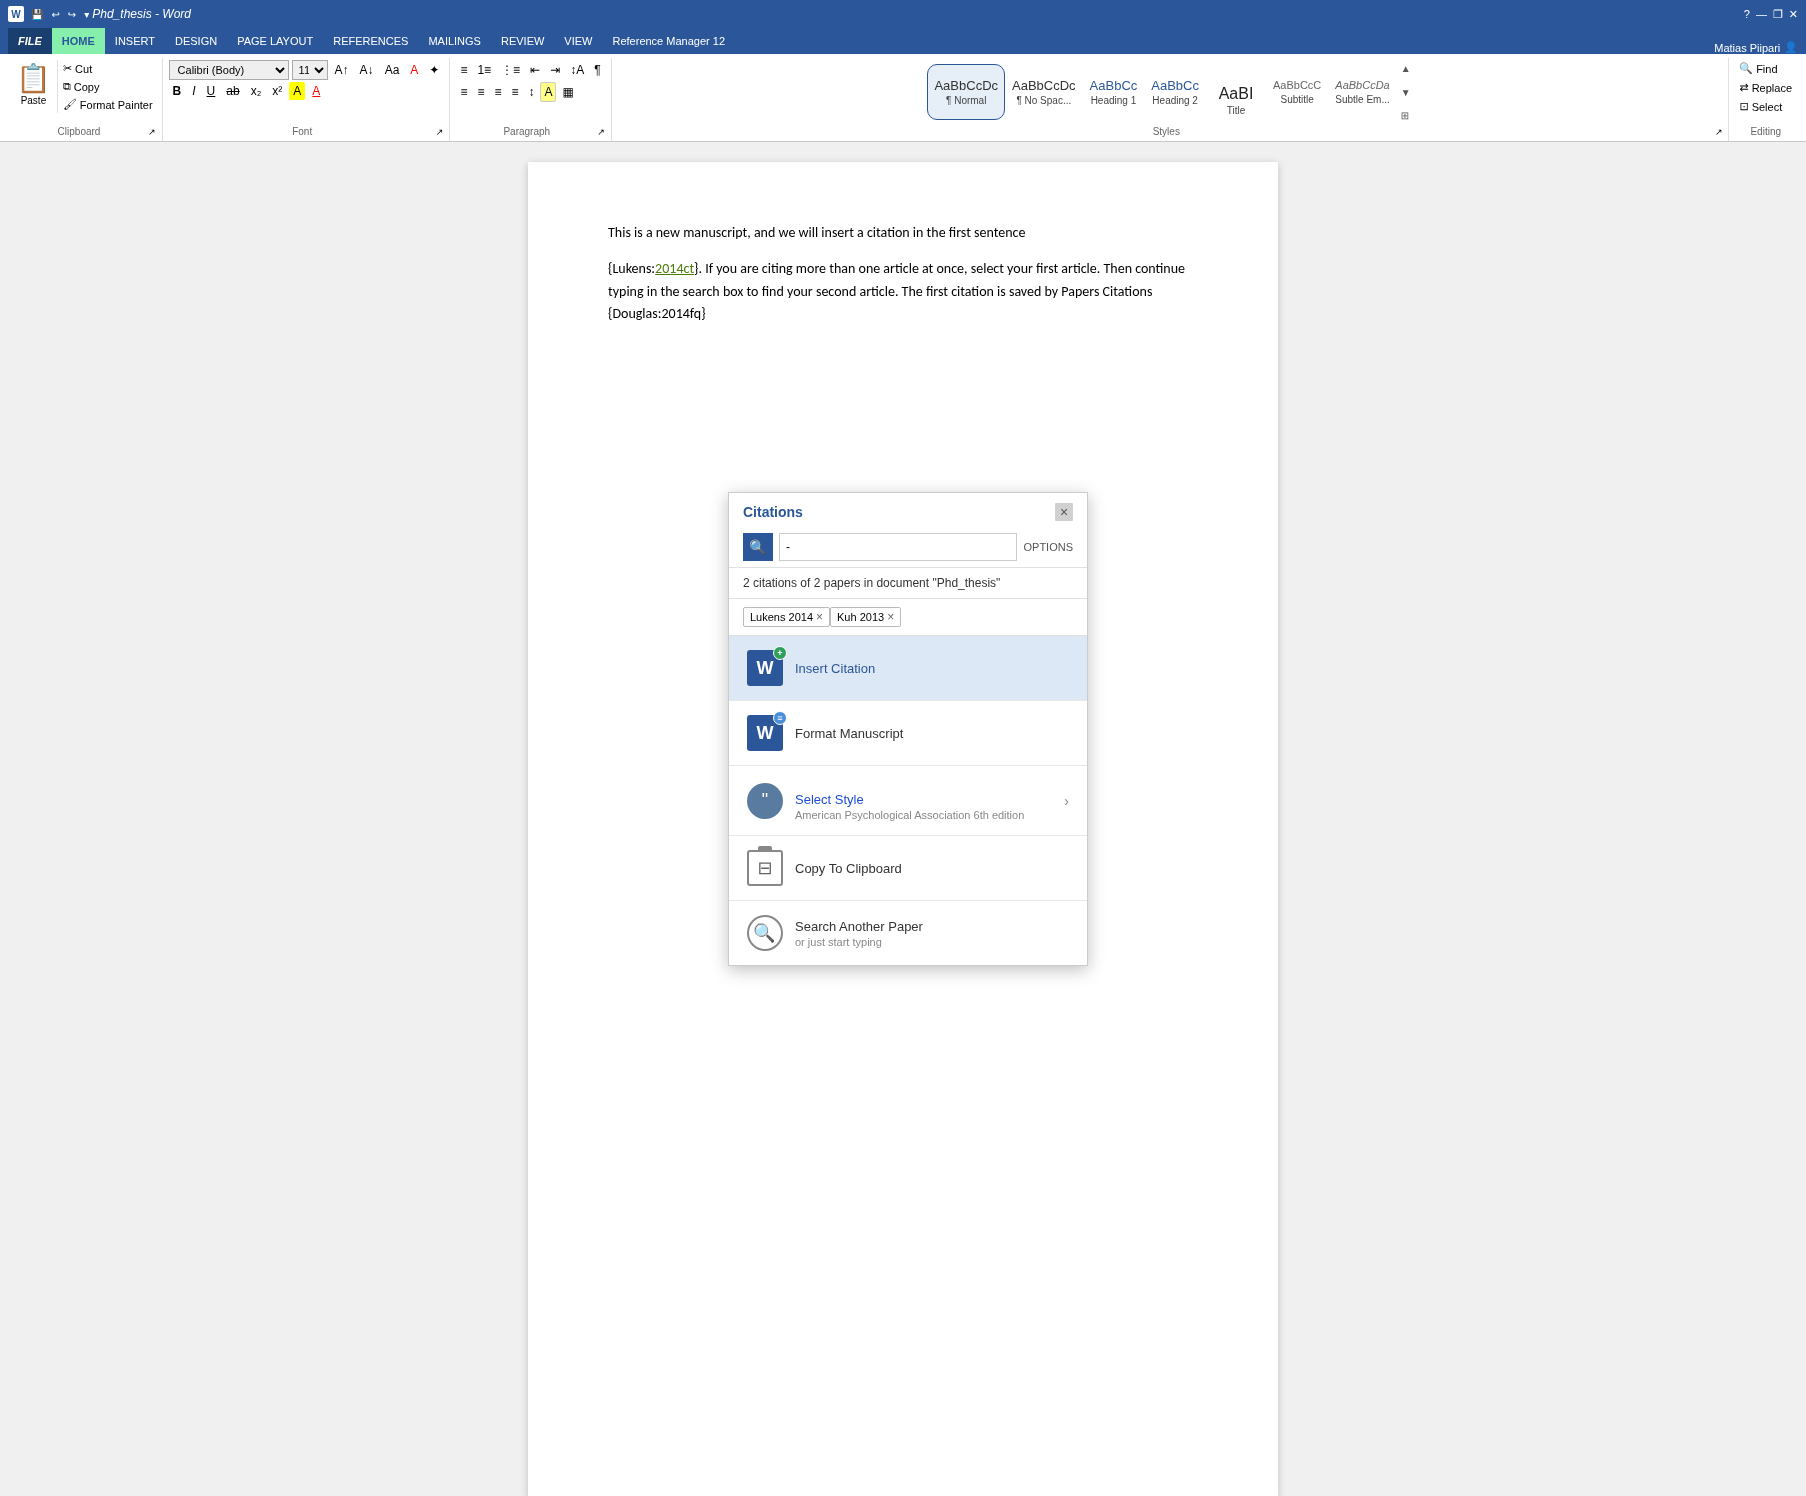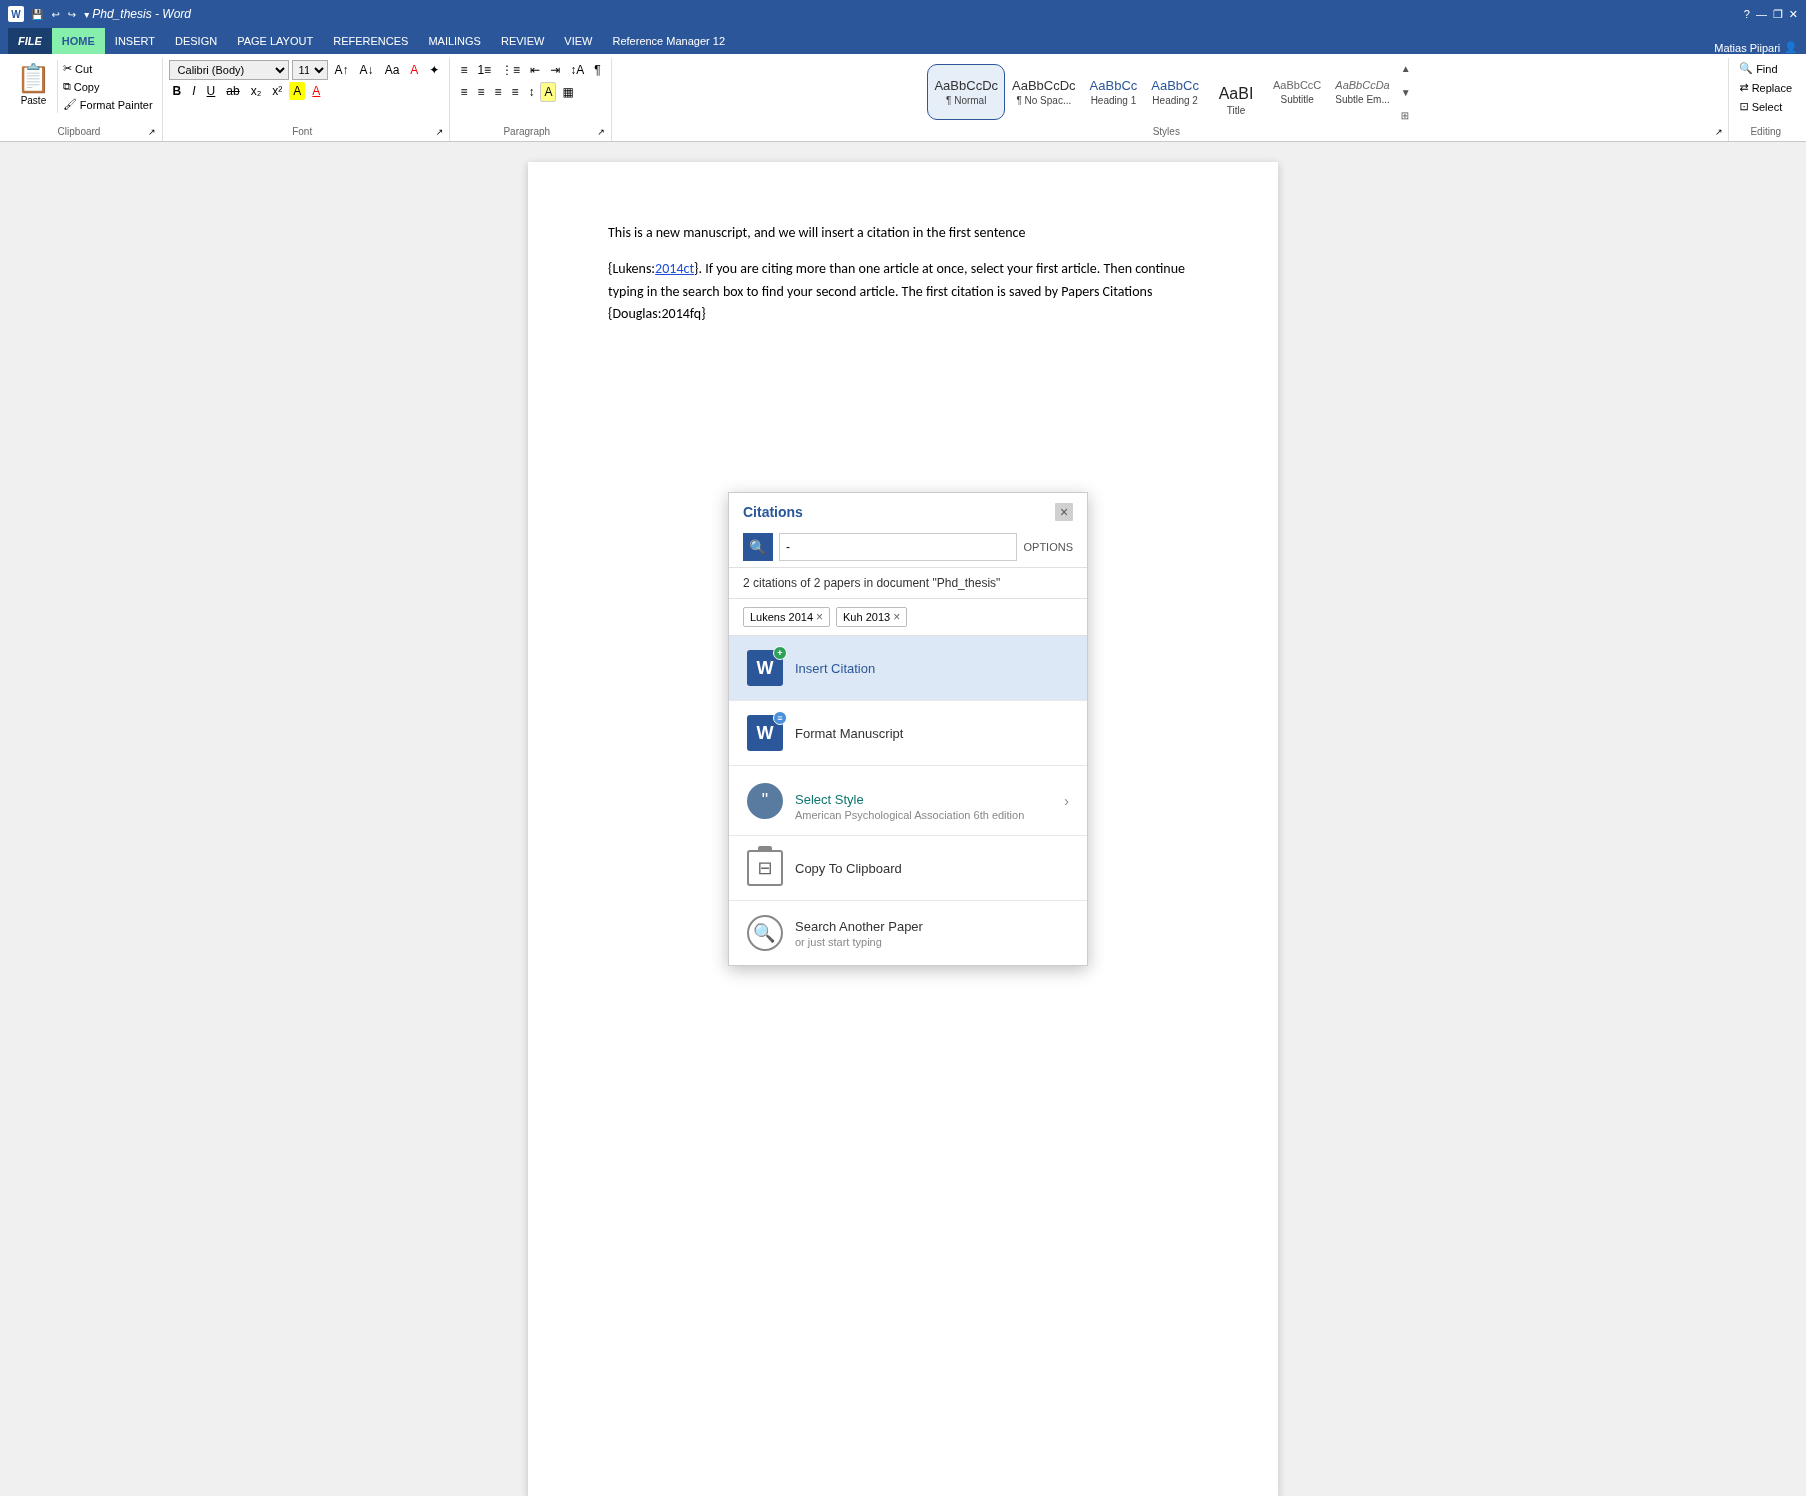--- a/index.html
+++ b/index.html
@@ -131,21 +131,21 @@
     }
     .page {
       background: white;
       width: 750px;
       min-height: 900px;
       padding: 60px 80px;
       box-shadow: 0 2px 8px rgba(0,0,0,0.2);
       position: relative;
     }
     .doc-text { font-family: Calibri, Arial, sans-serif; font-size: 14px; line-height: 1.6; color: #000; }
-    .citation-link { color: #1d4ed8; text-decoration: underline; }
+    .citation-link { color: #4d7c0f; text-decoration: underline; }
 
     
     .citations-dialog {
       position: absolute;
       top: 330px;
       left: 200px;
       width: 360px;
       background: white;
       border: 1px solid #ccc;
       box-shadow: 0 4px 16px rgba(0,0,0,0.25);
@@ -205,21 +205,21 @@
     .dialog-status {
       border-top: 1px solid #e0e0e0;
       border-bottom: 1px solid #e0e0e0;
       padding: 8px 14px;
       font-size: 12px;
       color: #333;
     }
     .dialog-tags {
       padding: 8px 14px;
       display: flex;
-      gap: 6px;
+      gap: 0;
       border-bottom: 1px solid #e0e0e0;
     }
     .tag {
       display: flex;
       align-items: center;
       gap: 3px;
       border: 1px solid #bbb;
       padding: 2px 6px;
       font-size: 11px;
       border-radius: 2px;
@@ -578,21 +578,21 @@
         <div class="menu-item-text">
           <div class="menu-item-title" style="color:#333;">Format Manuscript</div>
         </div>
       </div>
 
       <div class="dialog-menu-item">
         <div class="menu-icon">
           <div class="quotes-icon">"</div>
         </div>
         <div class="menu-item-text">
-          <div class="menu-item-title" style="color:#0f766e;margin-top:12px;">Select Style</div>
+          <div class="menu-item-title" style="color:#1d4ed8;margin-top:12px;">Select Style</div>
           <div class="menu-item-sub">American Psychological Association 6th edition</div>
         </div>
         <span class="menu-item-arrow">›</span>
       </div>
 
       <div class="dialog-menu-item">
         <div class="menu-icon">
           <div class="clipboard-icon">
             <div class="clipboard-top"></div>
             ⊟

